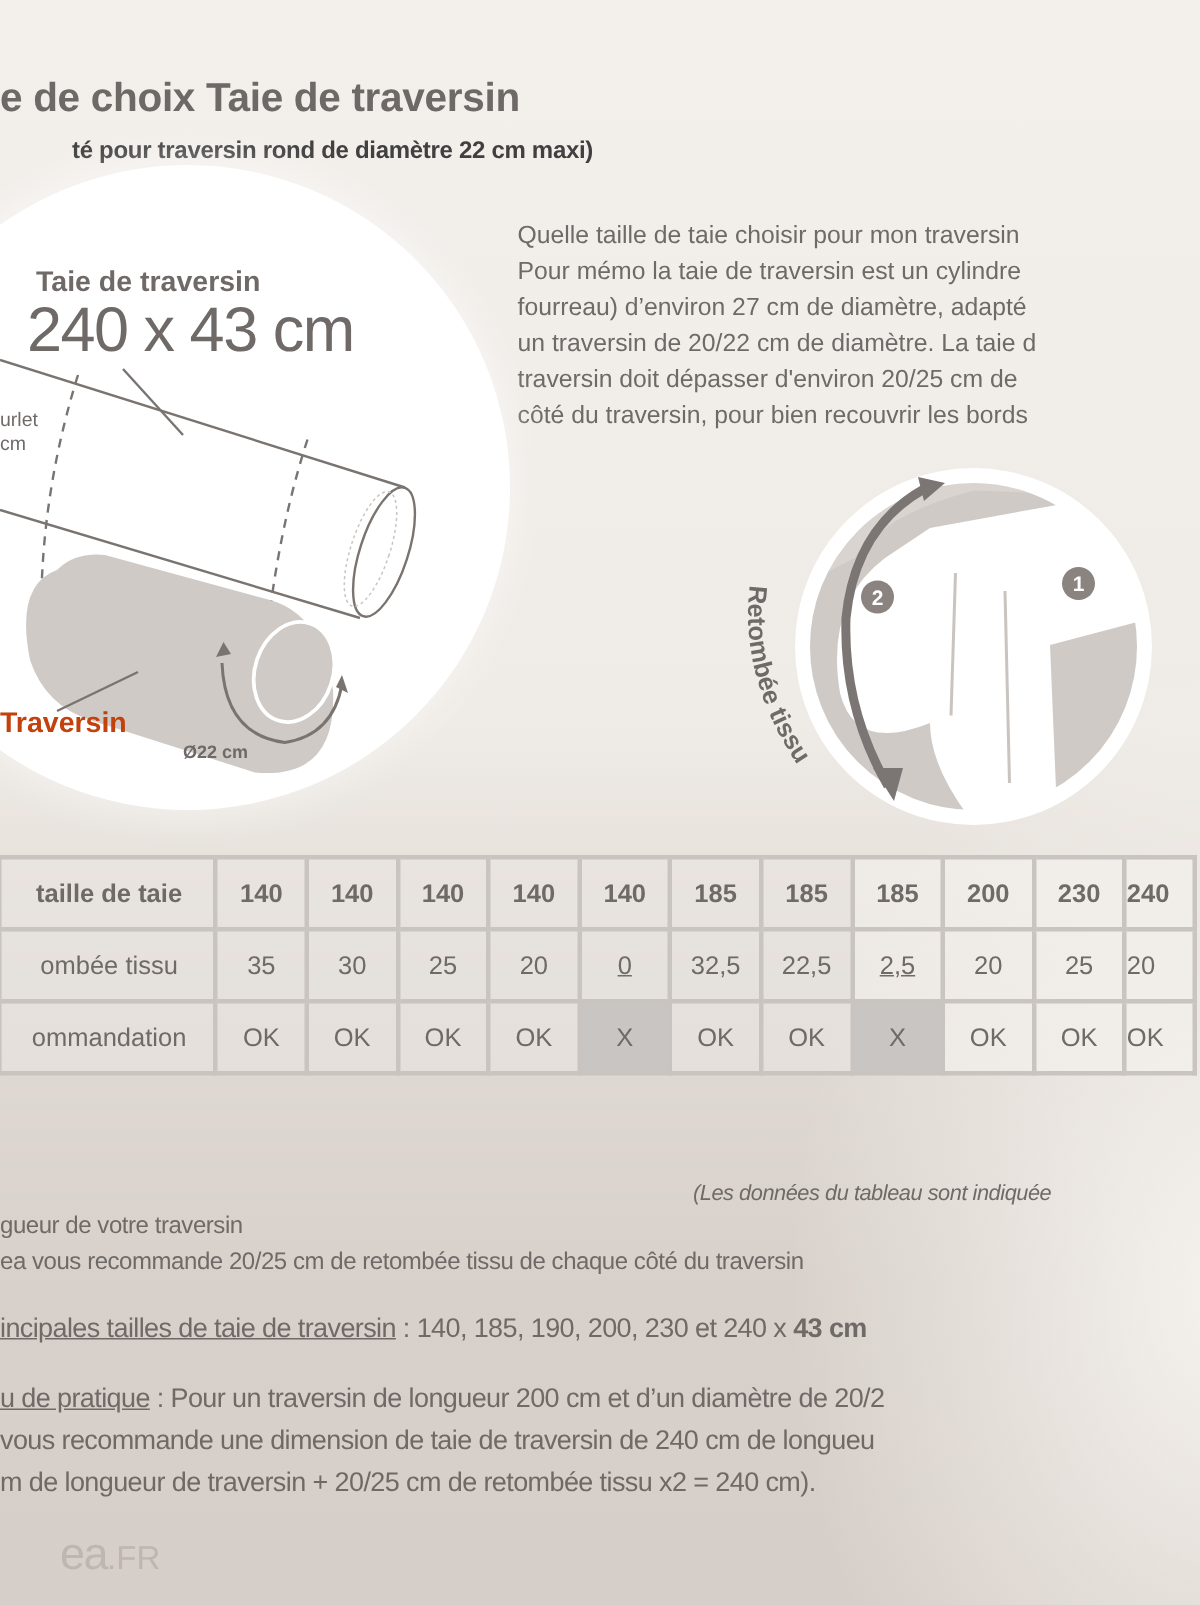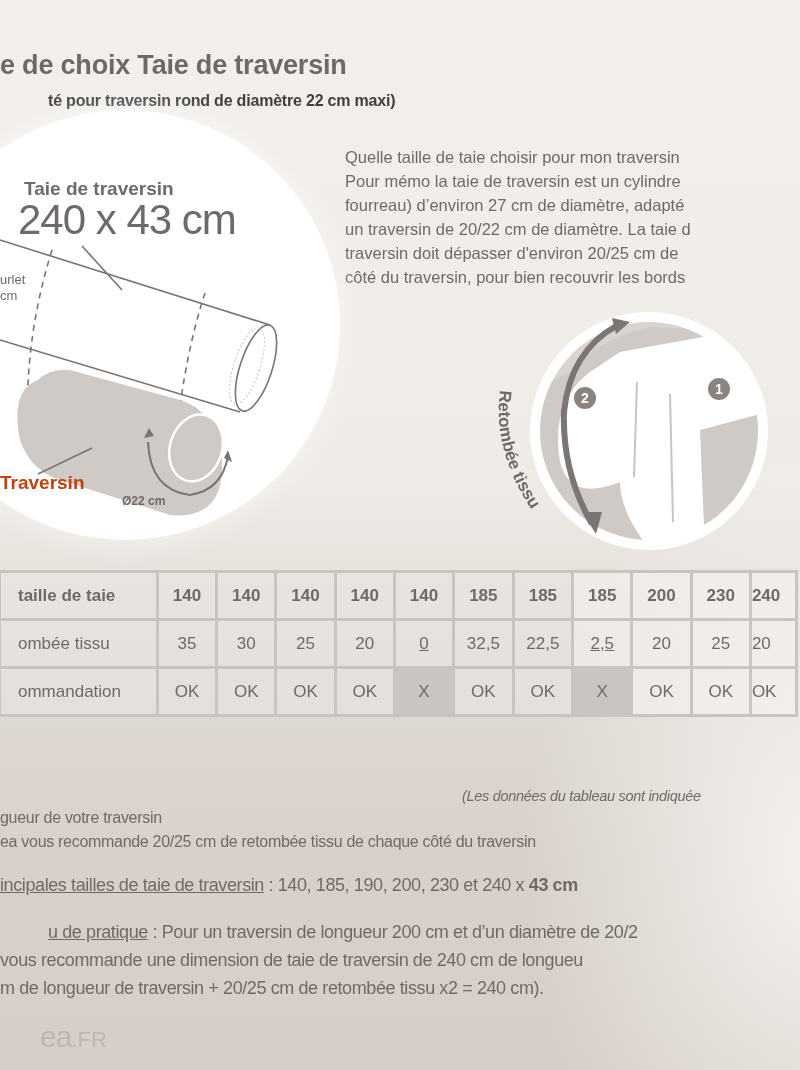--- a/index.html
+++ b/index.html
@@ -48,39 +48,39 @@
   .table {
     position: absolute; left: -2px; top: 570px;
     border-collapse: collapse;
     font-size: 17px; color: #6f6a67;
   }
   .table td {
     border: 3px solid #c9c4c0;
     height: 45px; text-align: center; padding: 0;
     background: rgba(233,229,225,0.55);
   }
-  .table td.label-cell { width: 140px; text-align: left; white-space: nowrap; overflow: hidden; padding-left: 17px; }
+  .table td.label-cell { width: 140px; text-align: center; white-space: nowrap; overflow: hidden; padding-left: 2px; }
   .table td.val { width: 58px; }
   .table td.val.last { width: 44px; text-align: left; overflow: hidden; }
   .table tr.head td { font-weight: bold; }
   .table td.bad { background: #c9c5c2; }
   .table td.underline span { text-decoration: underline; }
   .table td.light { background: rgba(245,242,238,0.6); }
 
   .note {
     left: 462px; top: 788px; font-size: 14.5px; font-style: italic; color: #6f6a67; white-space: nowrap;
     letter-spacing: -0.3px;
   }
   .line1 { left: 0; top: 809px; font-size: 16px; color: #6f6a67; white-space: nowrap; letter-spacing: -0.3px; }
   .line2 { left: 0; top: 833px; font-size: 16px; color: #6f6a67; white-space: nowrap; letter-spacing: -0.3px; }
   .line3 { left: 0; top: 875px; font-size: 18px; color: #6f6a67; white-space: nowrap; letter-spacing: -0.4px; }
   .line3 .u { text-decoration: underline; }
   .line3 b { font-weight: bold; }
   .para { left: 0; top: 918px; font-size: 18px; line-height: 28px; color: #6f6a67; white-space: nowrap; letter-spacing: -0.4px; }
-  .para .u { text-decoration: underline; padding-left: 48px; }
+  .para .u { text-decoration: underline; }
   .logo { left: 0; top: 1020px; font-size: 30px; color: #bdb6b1; letter-spacing: -1px; padding-left: 40px; }
   .logo .fr { font-size: 22px; letter-spacing: 0; }
 </style>
 </head>
 <body>
 
 <div class="bg-radial"></div>
 
 <div class="abs title">e de choix Taie de traversin</div>
 <div class="abs subtitle">té pour traversin rond de diamètre 22 cm maxi)</div>

